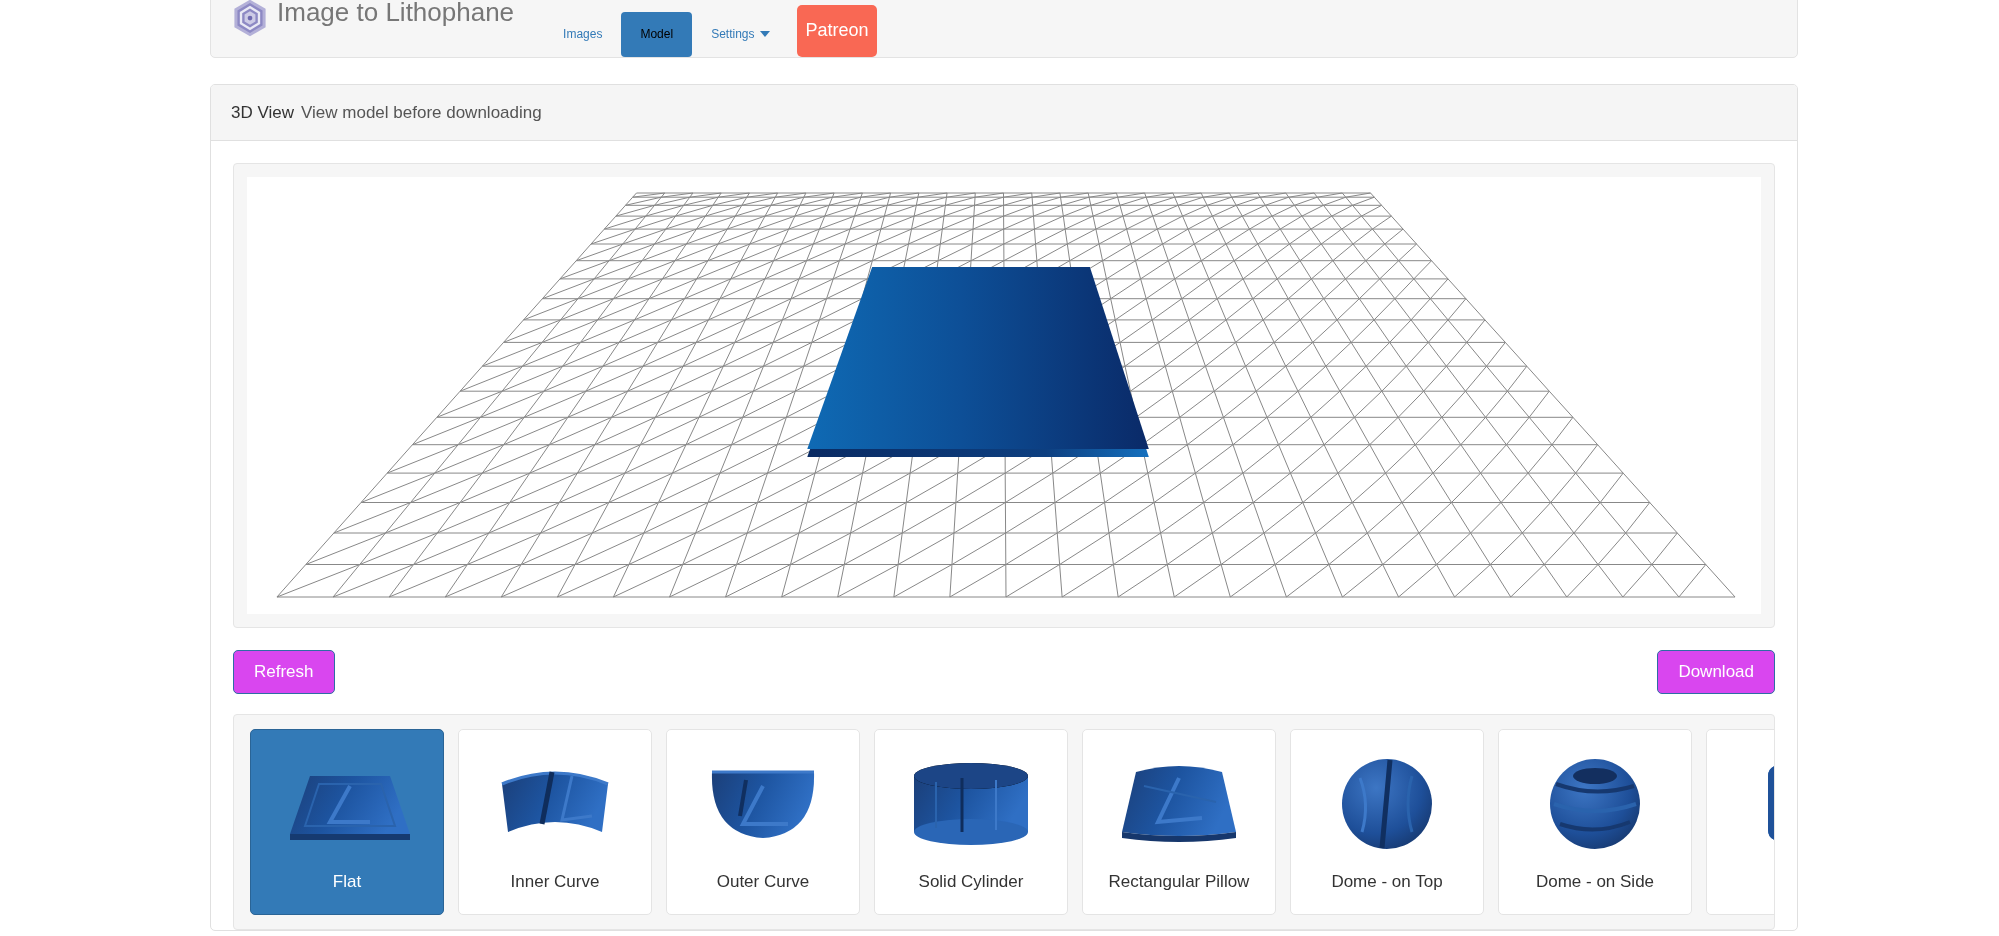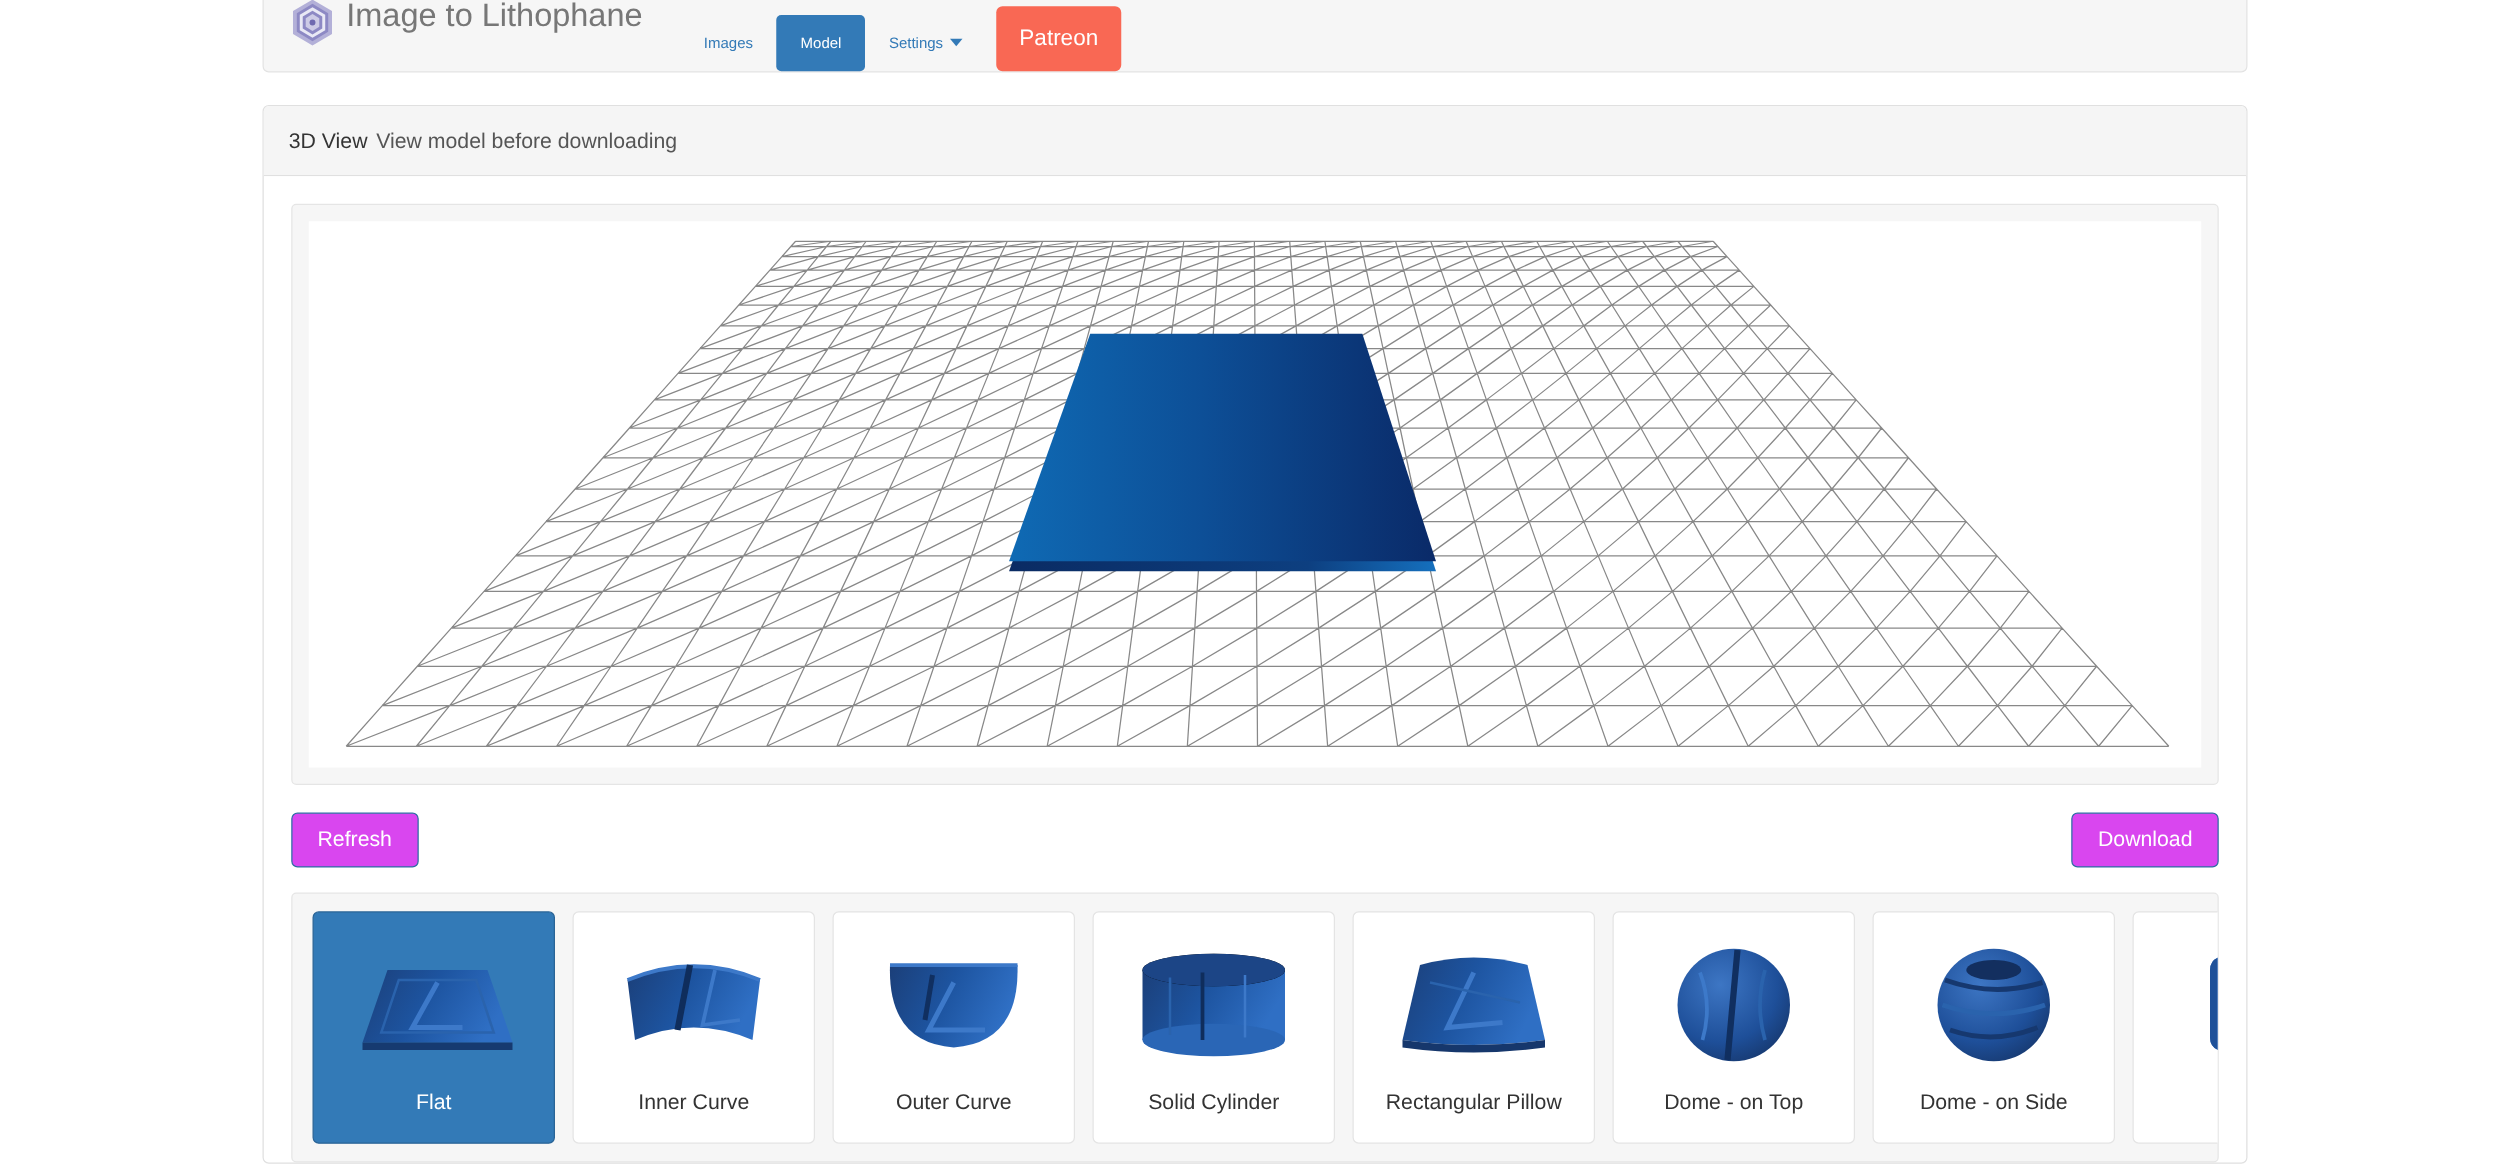--- a/index.html
+++ b/index.html
@@ -61,38 +61,38 @@
     text-decoration: none;
     white-space: nowrap;
     line-height: 1.1;
     cursor: pointer;
     border-radius: 4px;
     display: flex;
     align-items: center;
   }
   .nav-link.active {
     background: #337ab7;
-    color: #ffffff;
+    color: #000000;
     justify-content: center;
   }
 
   .caret {
     display: inline-block;
     width: 0; height: 0;
     margin-left: 6px;
     border-left: 5px solid transparent;
     border-right: 5px solid transparent;
     border-top: 6px solid #337ab7;
   }
 
   .nav-btn-patreon {
     background: #f96854;
     color: #ffffff;
     font-size: 18px;
-    padding: 16px 18px;
+    padding: 16px 8px;
     border-radius: 5px;
     margin-left: 8px;
     margin-bottom: 0px;
     white-space: nowrap;
     cursor: pointer;
     line-height: 1.1;
     display:flex; align-items:center;
   }
 
   

